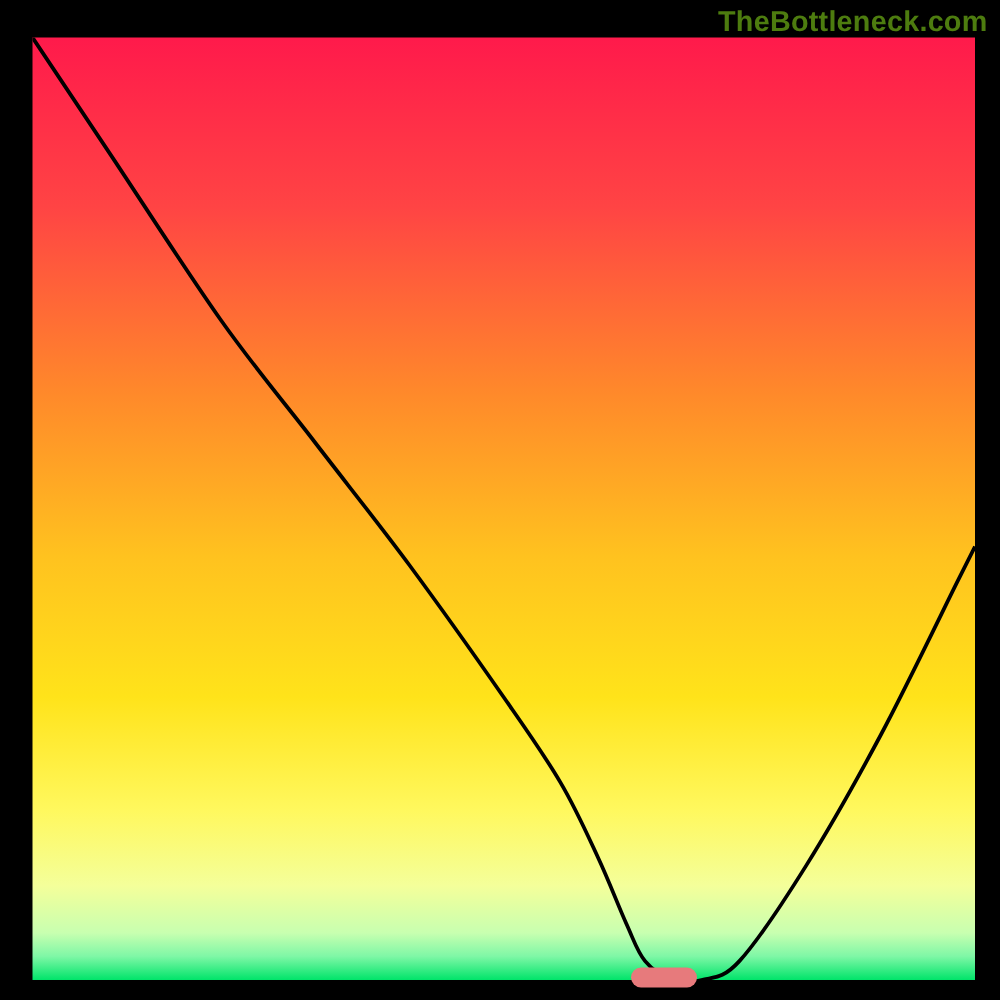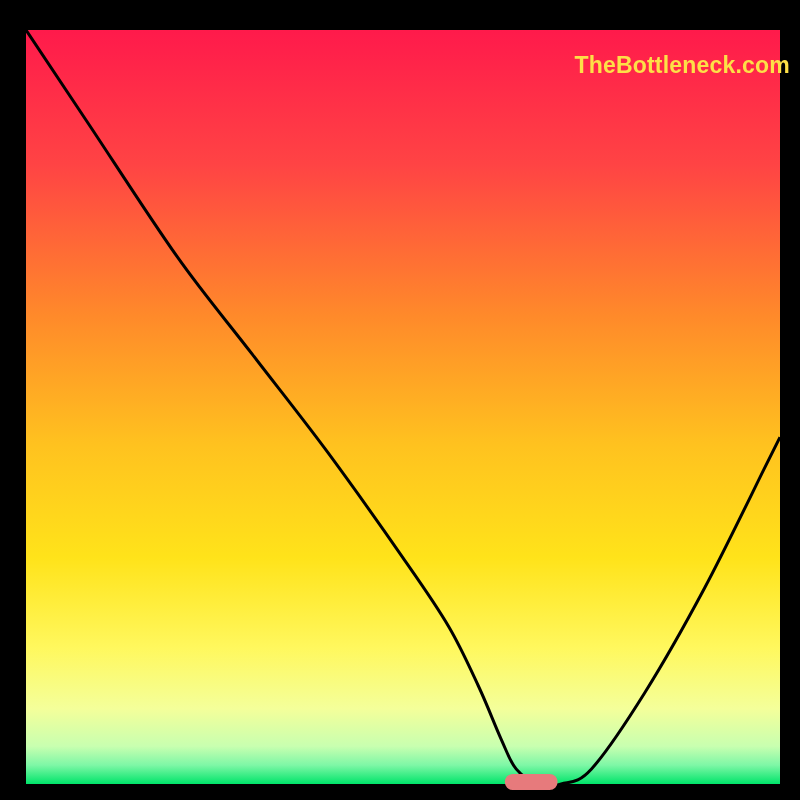--- a/index.html
+++ b/index.html
@@ -15,24 +15,23 @@
     width: 800px;
     height: 800px;
   }
   .watermark {
     position: absolute;
     top: 4px;
     right: 10px;
     font-family: Arial, Helvetica, sans-serif;
     font-size: 23px;
     font-weight: bold;
-    color: #fde047;
+    color: #4d7c0f;
     letter-spacing: 0.2px;
     z-index: 10;
-    margin-top: 48px;
   }
   svg {
     position: absolute;
     top: 0;
     left: 0;
   }
 </style>
 </head>
 <body>
 

